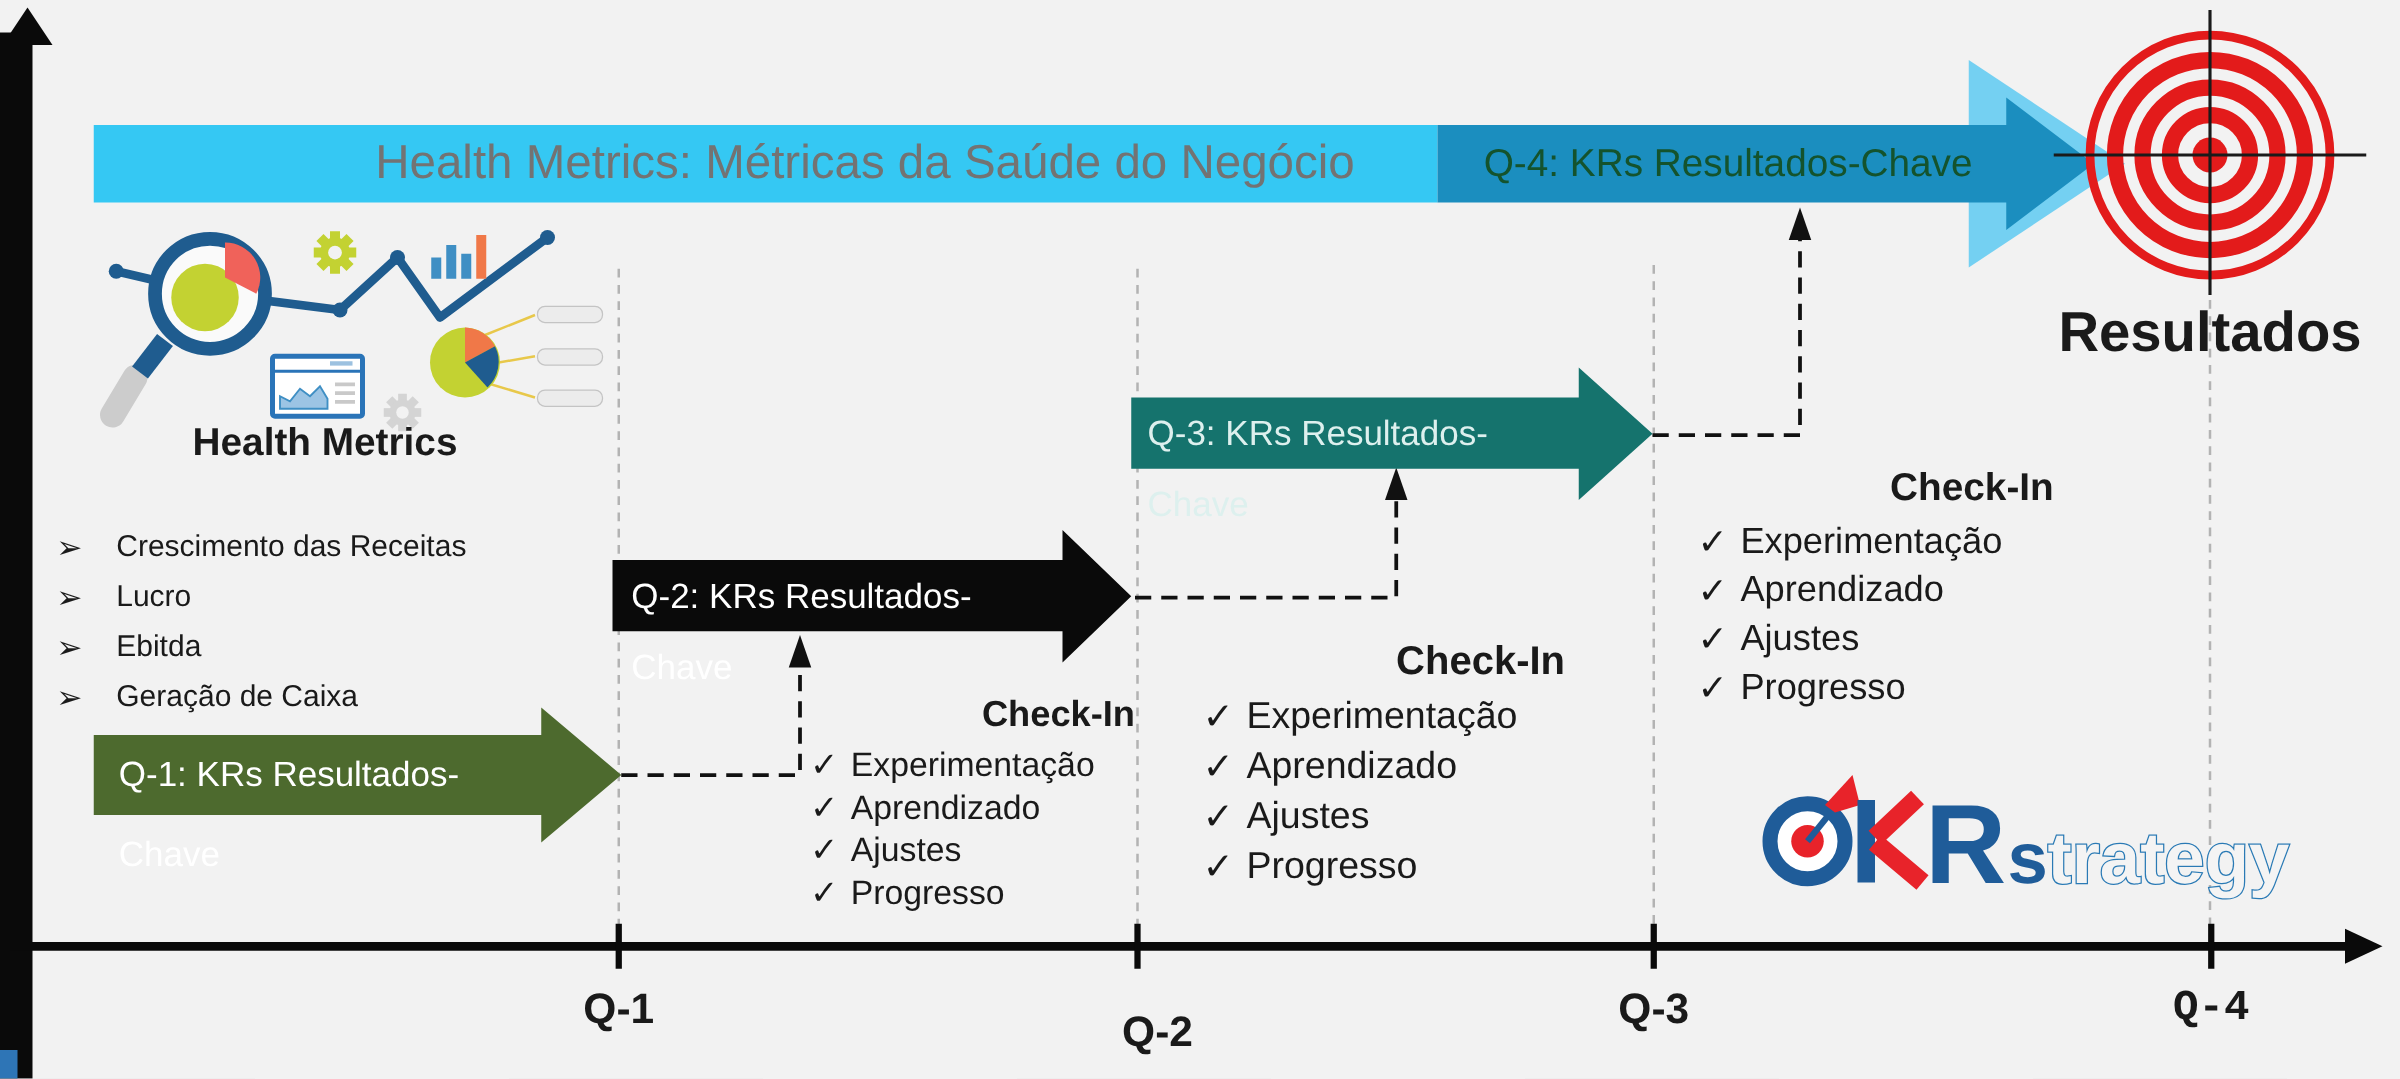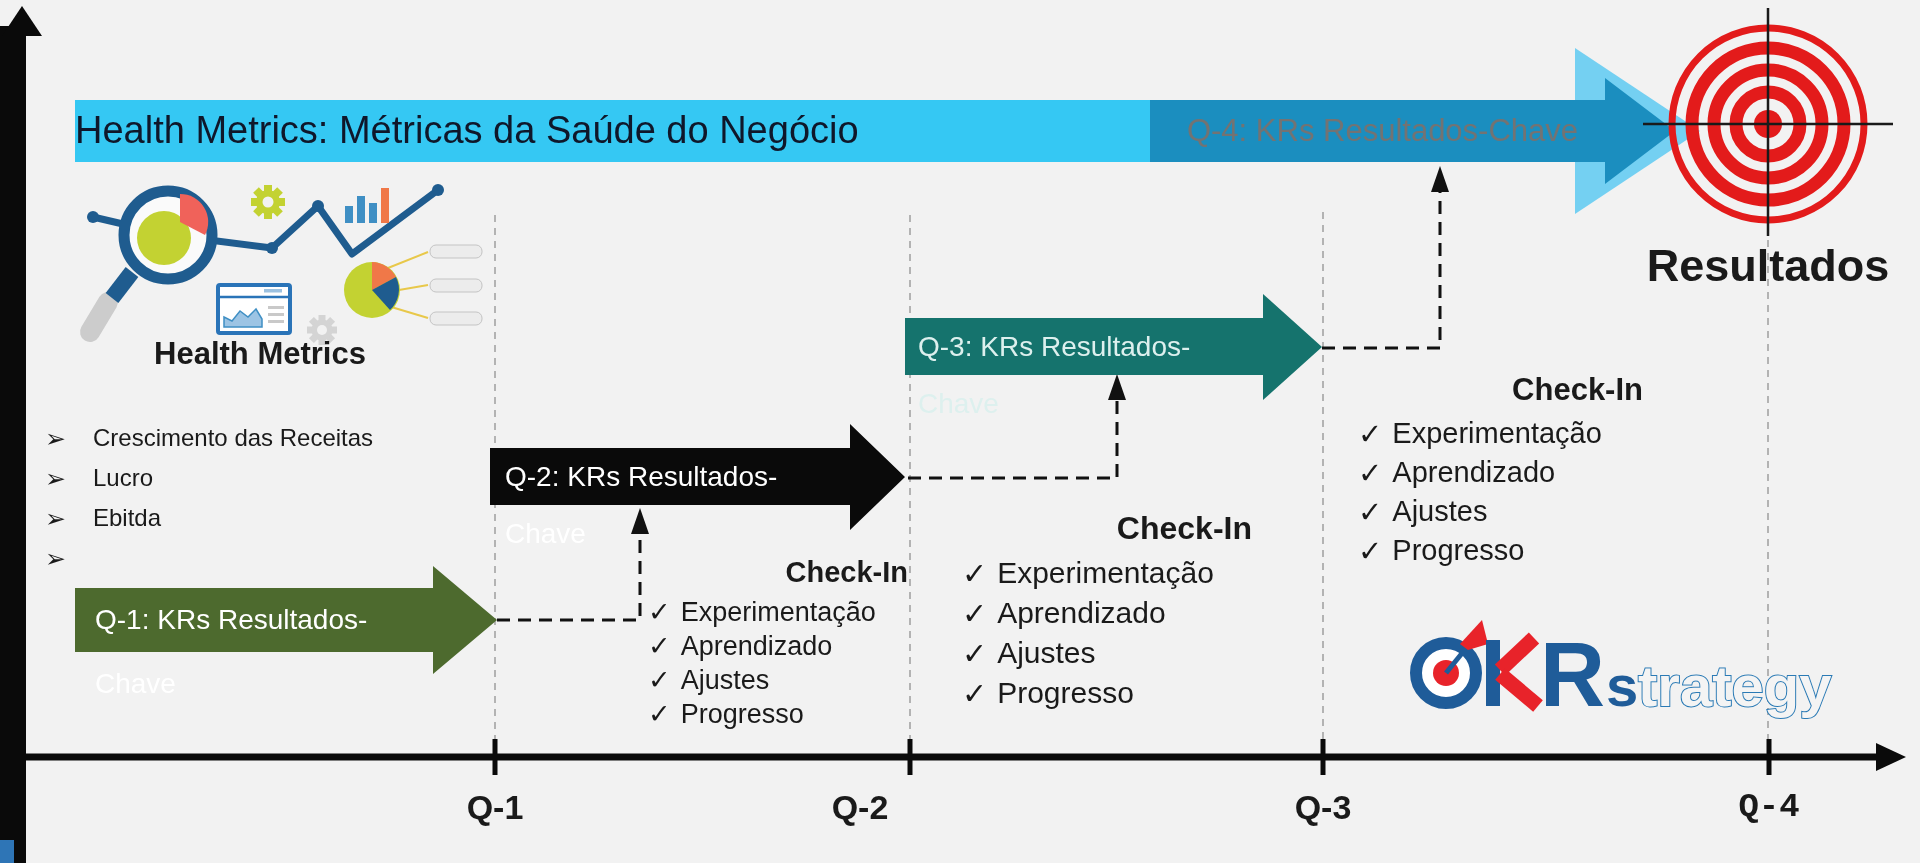--- a/index.html
+++ b/index.html
@@ -5,22 +5,22 @@
   html,body{margin:0;padding:0;background:#e9e9e9;}
   #stage{
     position:relative;width:1920px;height:863px;overflow:hidden;
     background:#f2f2f2;font-family:"Liberation Sans",sans-serif;color:#1a1a1a;
   }
   .abs{position:absolute;}
   svg{display:block;}
   #diagram-svg{position:absolute;left:0;top:0;}
   .txt{position:absolute;white-space:nowrap;}
   
-  .banner-title{left:75px;top:99px;width:1234px;height:63px;line-height:63px;font-size:38px;text-align:left;color:#0f172a;}
-  .banner-q4{left:1155px;top:100px;width:455px;height:62px;line-height:62px;font-size:31px;text-align:center;color:#737373;}
+  .banner-title{left:75px;top:99px;width:1234px;height:63px;line-height:63px;font-size:38px;text-align:center;color:#737373;}
+  .banner-q4{left:1155px;top:100px;width:455px;height:62px;line-height:62px;font-size:31px;text-align:center;color:#14532d;}
   
   .resultados{left:1618px;top:240px;width:300px;font-size:45px;font-weight:bold;text-align:center;}
   
   .hm-title{left:100px;top:336px;width:320px;font-size:31px;font-weight:bold;text-align:center;}
   .hm-list{left:45px;top:418px;}
   .hm-row{display:flex;align-items:center;height:40px;}
   .hm-bullet{width:48px;font-size:25px;}
   .hm-label{font-size:24px;}
   
   .q-label{position:absolute;color:#fff;font-size:28px;}
@@ -36,21 +36,21 @@
   .ci1 .ci-title{font-size:29px;}
   .ci1 .ci-item{font-size:27px;height:34px;}
   .ci2{left:962px;top:510px;width:290px;}
   .ci2 .ci-title{font-size:32px;}
   .ci2 .ci-item{font-size:30px;height:40px;}
   .ci3{left:1358px;top:372px;width:285px;}
   .ci3 .ci-title{font-size:31px;}
   .ci3 .ci-item{font-size:29px;height:39px;}
   
   .axis-label{position:absolute;top:788px;width:120px;font-size:34px;font-weight:bold;text-align:center;}
-  .al-1{left:435px;} .al-2{left:800px;} .al-3{left:1263px;} .al-4{left:1709px;font-family:Liberation Mono, monospace;}
+  .al-1{left:435px;} .al-2{left:866px;margin-top:19px;} .al-3{left:1263px;} .al-4{left:1709px;font-family:Liberation Mono, monospace;}
   
   .logo-text{font-family:"Liberation Sans",sans-serif;font-weight:bold;}
 </style>
 </head>
 <body>
 
 <div id="stage">
 
   <svg id="diagram-svg" width="1920" height="863" viewBox="0 0 1920 863">
 
@@ -198,20 +198,21 @@
     <div class="hm-row">
       <span class="hm-bullet">➢</span>
       <span class="hm-label">Lucro</span>
     </div>
     <div class="hm-row">
       <span class="hm-bullet">➢</span>
       <span class="hm-label">Ebitda</span>
     </div>
     <div class="hm-row">
       <span class="hm-bullet">➢</span>
+      <span class="hm-label">Geração de Caixa</span>
     </div>
   </div>
 
   <div class="q-label q1-label">Q-1: KRs Resultados-Chave</div>
   <div class="q-label q2-label">Q-2: KRs Resultados-Chave</div>
   <div class="q-label q3-label">Q-3: KRs Resultados-Chave</div>
 
   <div class="checkin ci1">
     <div class="ci-title">Check-In</div>
     <div class="ci-item">

